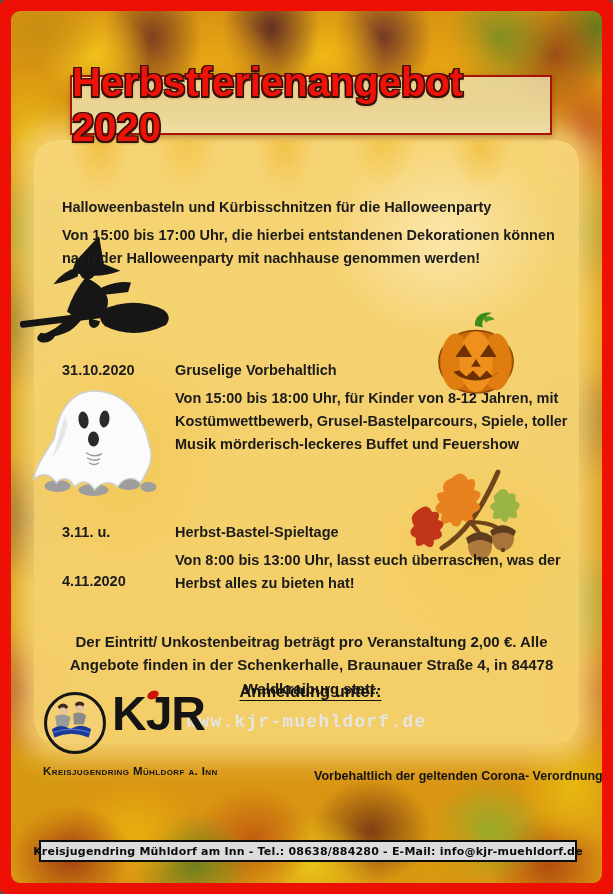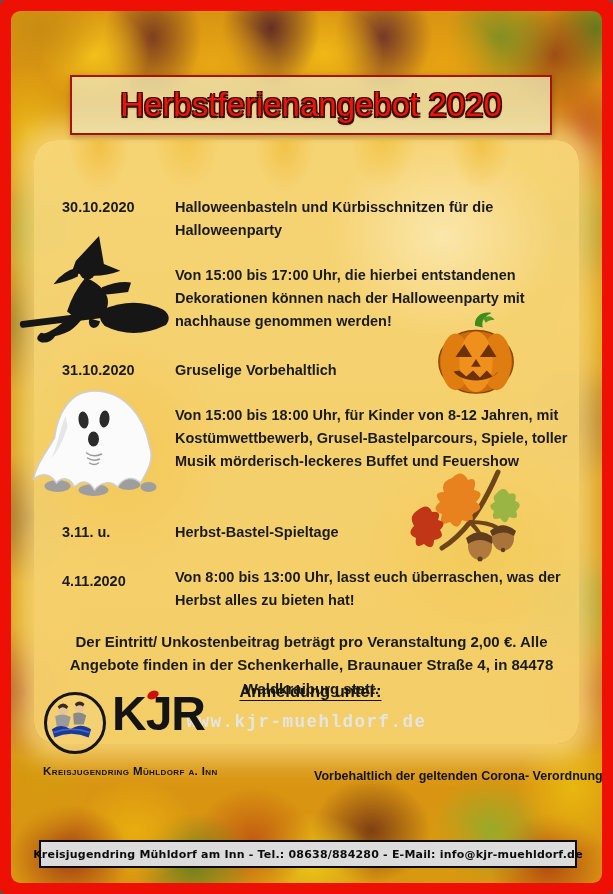--- a/index.html
+++ b/index.html
@@ -72,33 +72,33 @@
   }
   
   .title-box{
     position:absolute; left:70px; top:75px; width:482px; height:60px;
     background:rgba(237,232,190,.75);
     border:2px solid #a81308; box-sizing:border-box;
     display:flex; align-items:center; justify-content:center;
     box-shadow:1px 2px 6px rgba(60,20,0,.3);
   }
   .title-box h1{
-    margin:0; font-size:33px; font-weight:400; letter-spacing:0;
+    margin:0; font-size:40px; font-weight:700; letter-spacing:0;
     color:#ee1309;
     text-shadow:-1.5px -1.5px 0 #37100a, 1.5px -1.5px 0 #37100a,
                 -1.5px 1.5px 0 #37100a, 1.5px 1.5px 0 #37100a, 0 2px 3px rgba(0,0,0,.35);
   }
   
   .event{
     position:absolute; left:62px; right:32px; display:flex;
     font-size:14.5px; font-weight:700; line-height:23px; color:#1b1b1b;
   }
   .event .date-col{width:113px; flex:none;}
   .event .content-col{flex:1;}
-  .ev-desc{margin-top:22px;}
+  .ev-desc{margin-top:5px;}
   .date2{margin-top:26px;}
   .ev1{top:196px}  .ev2{top:359px}  .ev3{top:521px}
   
   .clip{position:absolute;}
   .witch{left:16px; top:232px; width:168px; height:126px;}
   .pumpkin{left:432px; top:310px; width:88px; height:88px;}
   .ghost{left:27px; top:386px; width:136px; height:112px;}
   .acorns{left:400px; top:464px; width:126px; height:104px;}
   
   .info{
@@ -134,21 +134,21 @@
   .logo-sub{
     position:absolute; left:5px; top:63px; font-size:11.5px; font-weight:700;
     font-variant:small-caps; letter-spacing:.4px; color:#141414; white-space:nowrap;margin-top:12px;
   }
   .corona{
     position:absolute; left:314px; top:769px;
     font-size:12.5px; font-weight:700; color:#141414; white-space:nowrap;
   }
   
   .contact-bar{
-    position:absolute; left:39px; right:36px; top:840px; height:28px;
+    position:absolute; left:39px; right:36px; top:840px; height:22px;
     background:#dcdcdc; border:2px solid #0c0c0c; box-sizing:border-box;
     display:flex; align-items:center; justify-content:center;
     font-family:"DejaVu Sans", sans-serif; font-size:11px; font-weight:700;
     letter-spacing:.2px; color:#0c0c0c; white-space:nowrap; z-index:40;
   }
   svg{display:block;}
 </style>
 </head>
 <body>
 
@@ -222,23 +222,20 @@
       <ellipse cx="80" cy="82" rx="12" ry="14" fill="#b07a3e"></ellipse>
       <path d="M66 74 Q80 62 94 74 L92 80 Q80 72 68 80 Z" fill="#5f3d1d"></path>
       <ellipse cx="103" cy="74" rx="11" ry="13" fill="#a8743c"></ellipse>
       <path d="M90 67 Q103 56 116 67 L114 72 Q103 65 92 72 Z" fill="#5f3d1d"></path>
       <circle cx="80" cy="95" r="2.5" fill="#5f3d1d"></circle>
       <circle cx="103" cy="86" r="2.2" fill="#5f3d1d"></circle>
     </svg>
   </div>
 
   <div class="event ev1">
-    <div class="date-col">
-      <div>30.10.2020</div>
-    </div>
     <div class="content-col">
       <div class="ev-title">Halloweenbasteln und Kürbisschnitzen für die Halloweenparty</div>
       <div class="ev-desc">Von 15:00 bis 17:00 Uhr, die hierbei entstandenen Dekorationen können nach der Halloweenparty mit nachhause genommen werden!</div>
     </div>
   </div>
 
   <div class="event ev2">
     <div class="date-col">
       <div>31.10.2020</div>
     </div>

